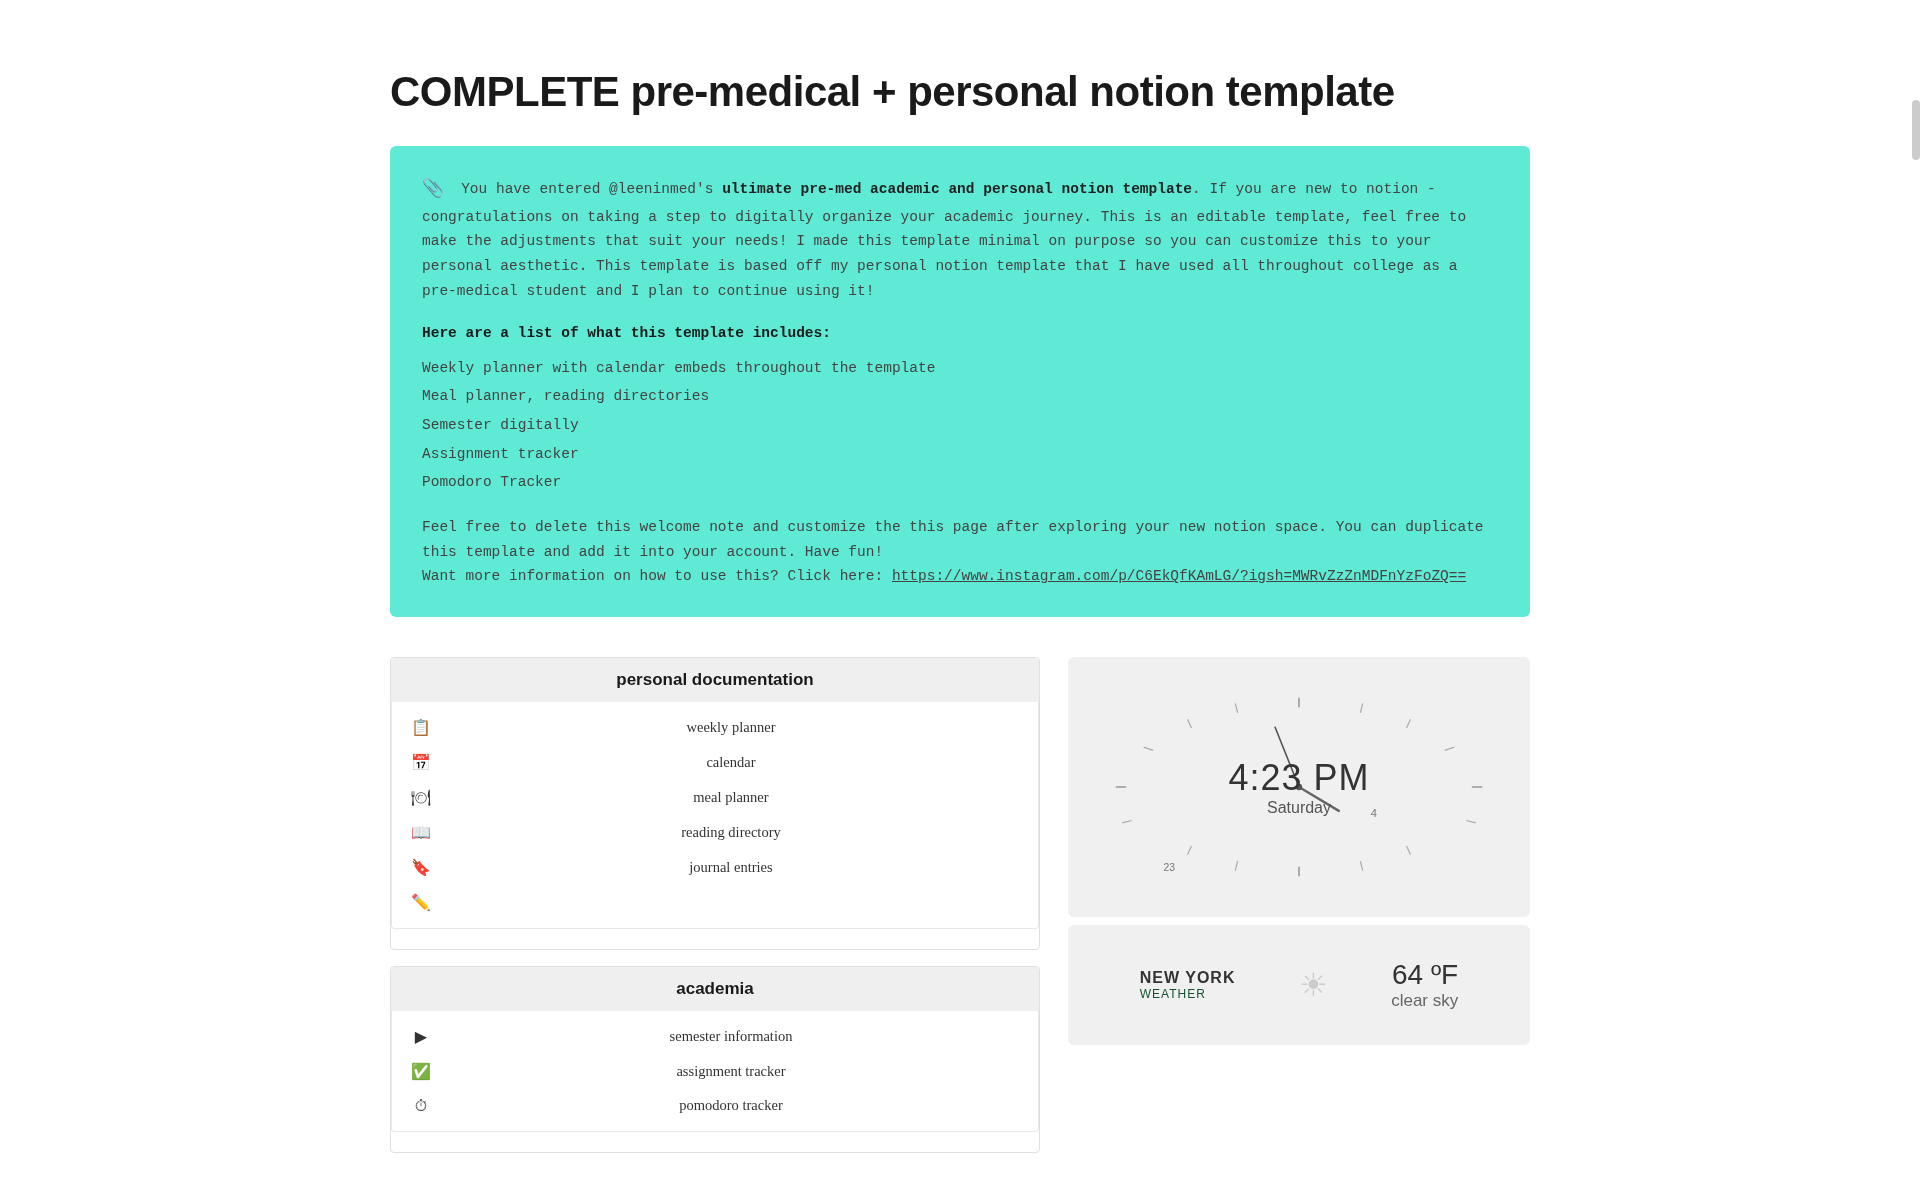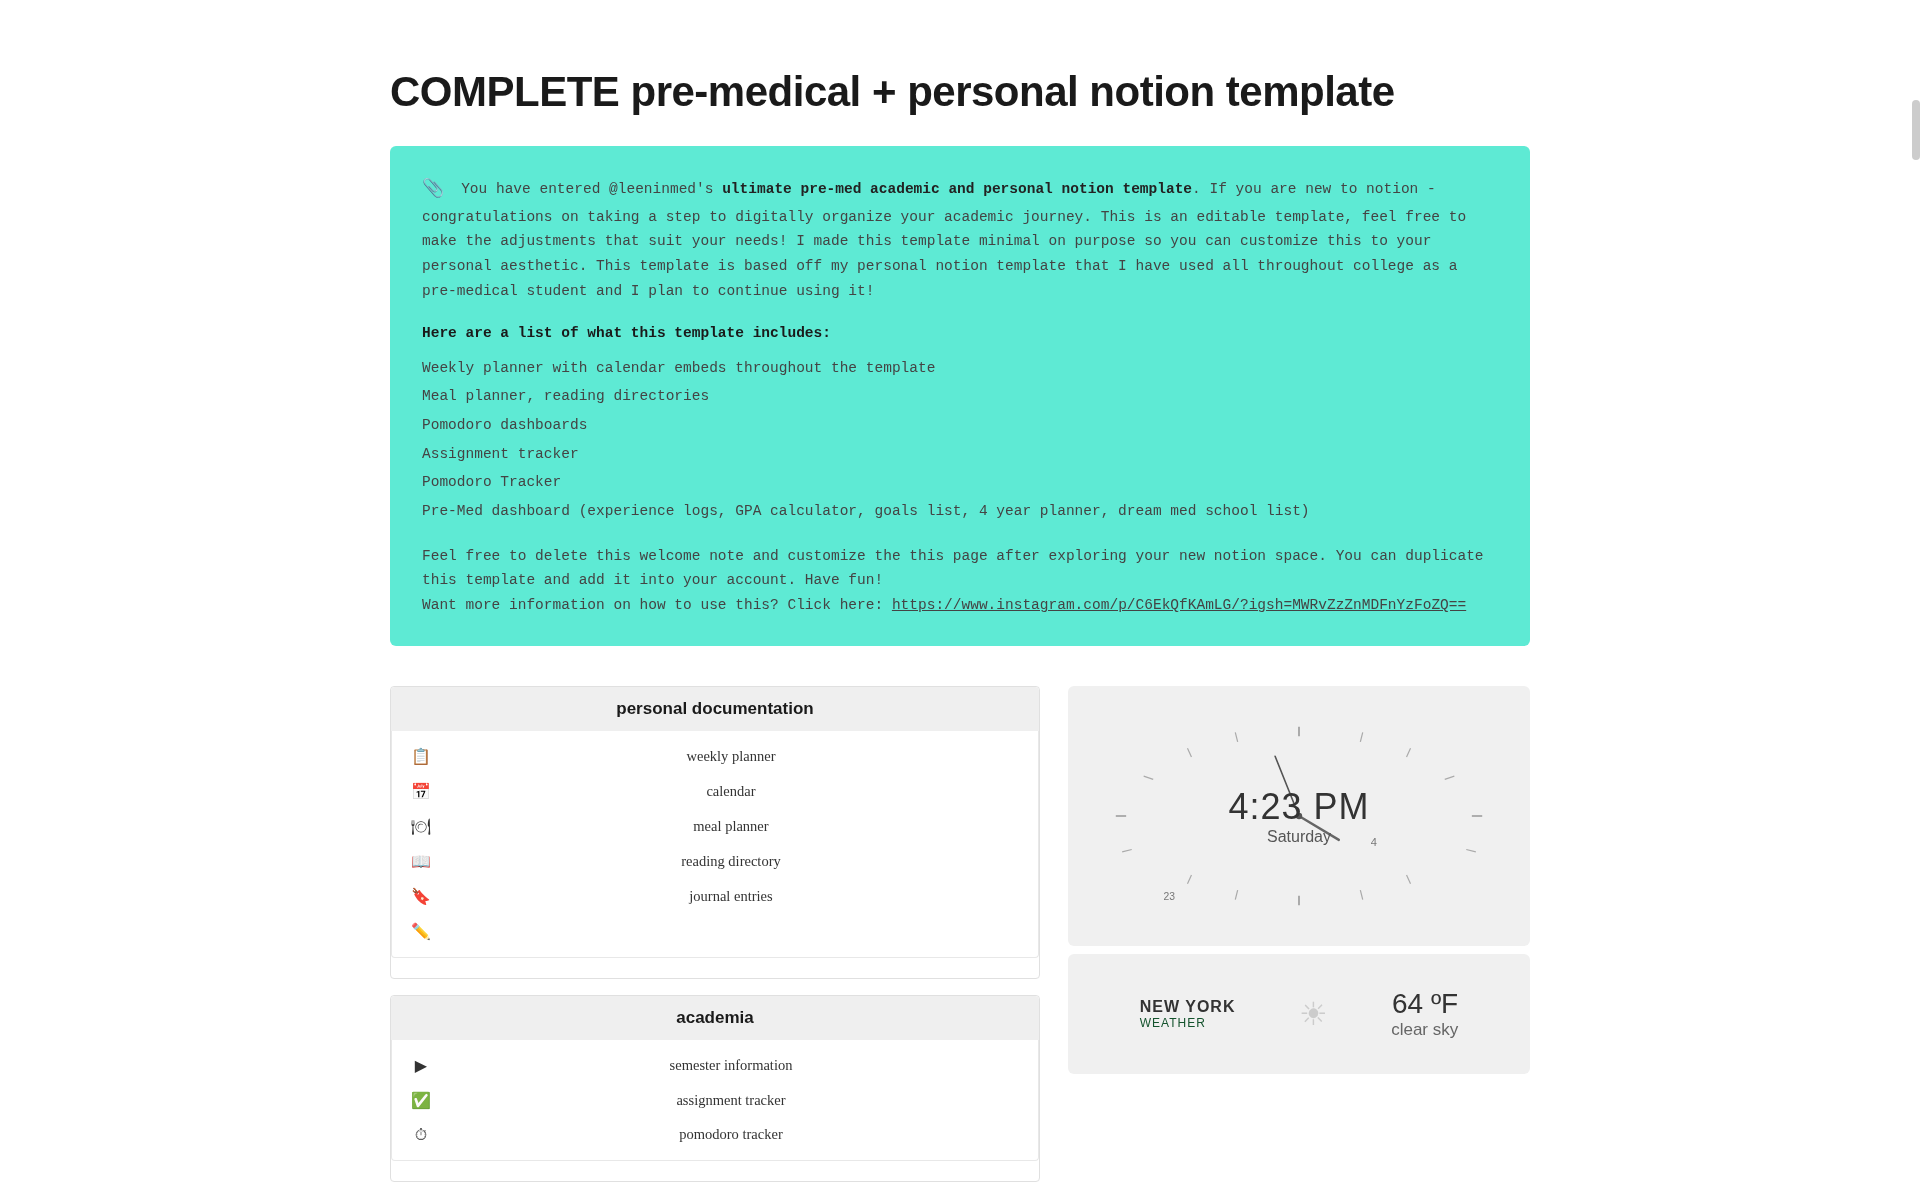--- a/index.html
+++ b/index.html
@@ -277,24 +277,23 @@
     <p class="welcome-intro">
       <span class="paperclip-icon">📎</span>
       <span>You have entered @leeninmed's </span><strong>ultimate pre-med academic and personal notion template</strong><span>. If you are new to notion - congratulations on taking a step to digitally organize your academic journey. This is an editable template, feel free to make the adjustments that suit your needs! I made this template minimal on purpose so you can customize this to your personal aesthetic. This template is based off my personal notion template that I have used all throughout college as a pre-medical student and I plan to continue using it!</span>
     </p>
 
     <p class="features-heading">Here are a list of what this template includes:</p>
 
     <ul class="features-list">
       <li>Weekly planner with calendar embeds throughout the template</li>
       <li>Meal planner, reading directories</li>
-      <li>Pomodoro dashboards</li>
+      <li>Semester digitally</li>
       <li>Assignment tracker</li>
       <li>Pomodoro Tracker</li>
-      <li>Pre-Med dashboard (experience logs, GPA calculator, goals list, 4 year planner, dream med school list)</li>
     </ul>
 
     <p class="welcome-footer">
       <span>Feel free to delete this welcome note and customize the this page after exploring your new notion space. You can duplicate this template and add it into your account. Have fun!</span><br>
       <span>Want more information on how to use this? Click here: </span><a href="#">https://www.instagram.com/p/C6EkQfKAmLG/?igsh=MWRvZzZnMDFnYzFoZQ==</a>
     </p>
   </div>
 
   <div class="main-content">
 

